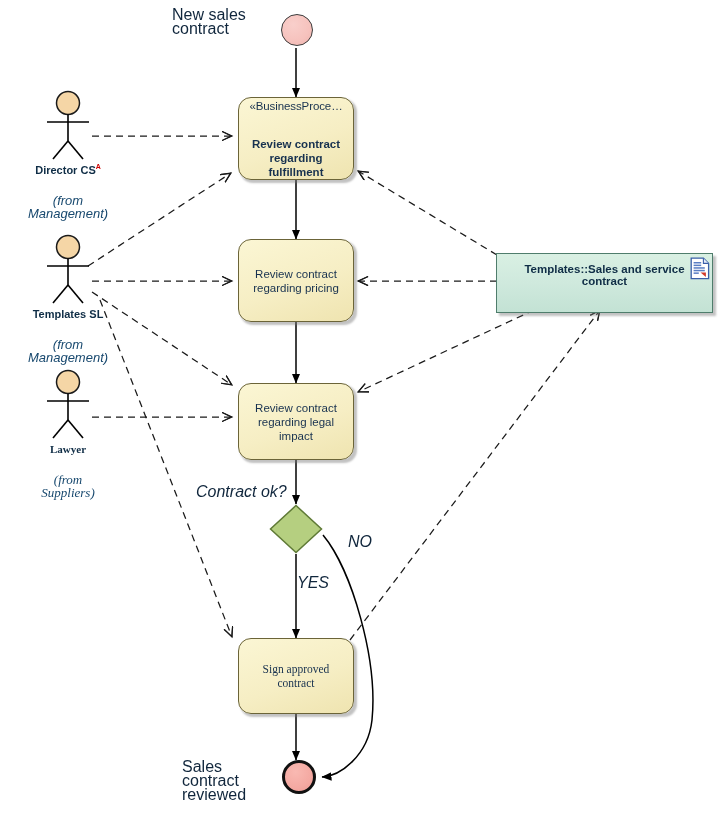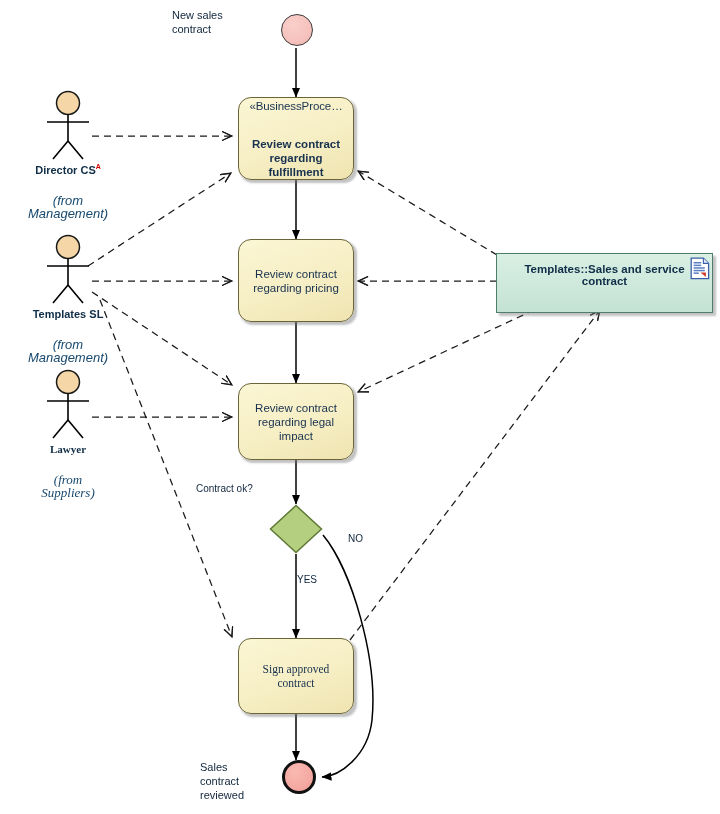--- a/index.html
+++ b/index.html
@@ -117,32 +117,33 @@
   .actor .sup-mark {
     color: #cc0000;
     font-size: 7px;
     font-weight: bold;
     vertical-align: super;
   }
 
   
   .free-label {
     position: absolute;
-    font-size: 11px;
+    font-size: 16px;
     color: #10263c;
     line-height: 14px;
     z-index: 3;
     white-space: pre-line;
   }
   .edge-label {
     position: absolute;
-    font-size: 10px;
+    font-size: 16px;
     color: #10263c;
     z-index: 3;
     white-space: nowrap;
+    font-style: italic;
   }
 
   
   .doc-icon {
     position: absolute;
     z-index: 5;
   }
 </style>
 </head>
 <body>
@@ -275,21 +276,21 @@
       <line x1="31" y1="51" x2="46" y2="69" stroke="#000" stroke-width="1.6"></line>
     </svg>
     <div class="actor-label"><span>Lawyer</span><span class="sup-mark"></span></div>
     <div class="actor-from" style="white-space:pre-line;">(from
 Suppliers)</div>
   </div>
 
   <div class="free-label" style="left:172px; top:8px; width:90px;">New sales
 contract</div>
 
-  <div class="free-label" style="left:200px; top:760px; width:70px;">Sales
+  <div class="free-label" style="left:182px; top:760px; width:70px;">Sales
 contract
 reviewed</div>
 
   <div class="edge-label" style="left:196px; top:483px;">Contract ok?</div>
 
   <div class="edge-label" style="left:297px; top:574px;">YES</div>
 
   <div class="edge-label" style="left:348px; top:533px;">NO</div>
 
 </div>

